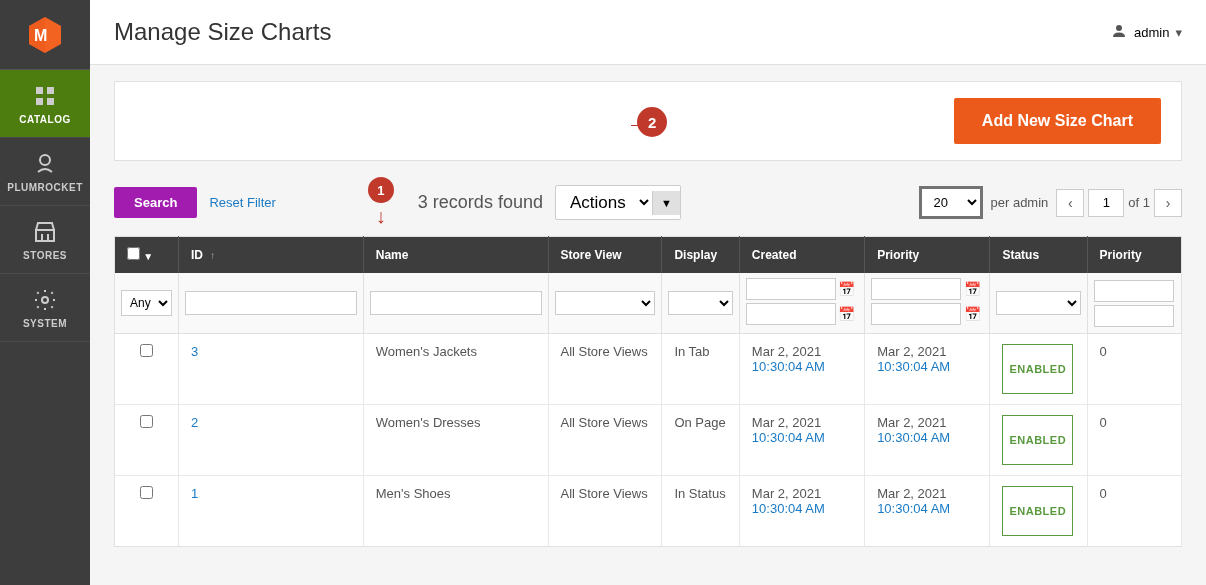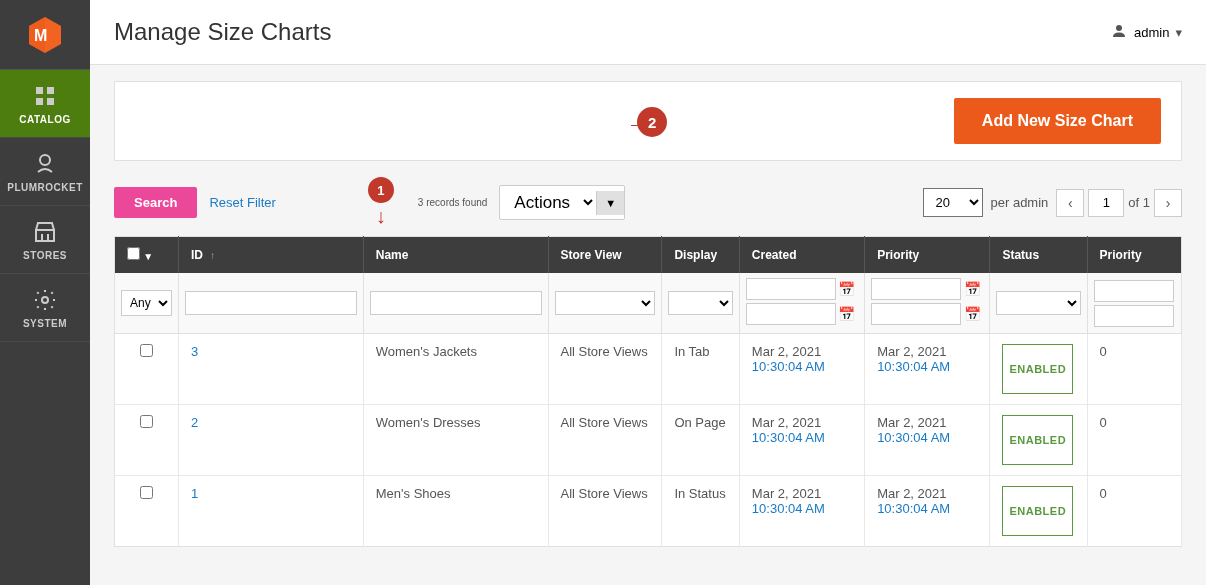--- a/index.html
+++ b/index.html
@@ -121,39 +121,39 @@
 
     
     .toolbar {
       display: flex;
       align-items: center;
       gap: 12px;
       margin-bottom: 8px;
       flex-wrap: wrap;
     }
     .search-btn {
-      background: #ec4899;
+      background: #a21caf;
       color: #fff;
       border: none;
       padding: 8px 20px;
       font-size: 13px;
       font-weight: 600;
       cursor: pointer;
       border-radius: 2px;
     }
     .reset-filter-link {
       color: #1a7ac4;
       text-decoration: none;
       font-size: 13px;
       cursor: pointer;
     }
     .records-found {
       margin-left: 12px;
       color: #555;
-      font-size: 10px;
+      font-size: 18px;
     }
     .step1-badge {
       width: 26px;
       height: 26px;
       background: #c0392b;
       border-radius: 50%;
       color: #fff;
       font-weight: 700;
       font-size: 13px;
       display: flex;
@@ -173,21 +173,21 @@
       margin-top: 2px;
     }
 
     .per-page-area {
       margin-left: auto;
       display: flex;
       align-items: center;
       gap: 8px;
     }
     .per-page-select {
-      border: 1px solid #737373;
+      border: 3px solid #737373;
       padding: 5px 8px;
       font-size: 13px;
       background: #fff;
       cursor: pointer;
     }
     .per-page-label { color: #555; }
     .pagination {
       display: flex;
       align-items: center;
       gap: 4px;

